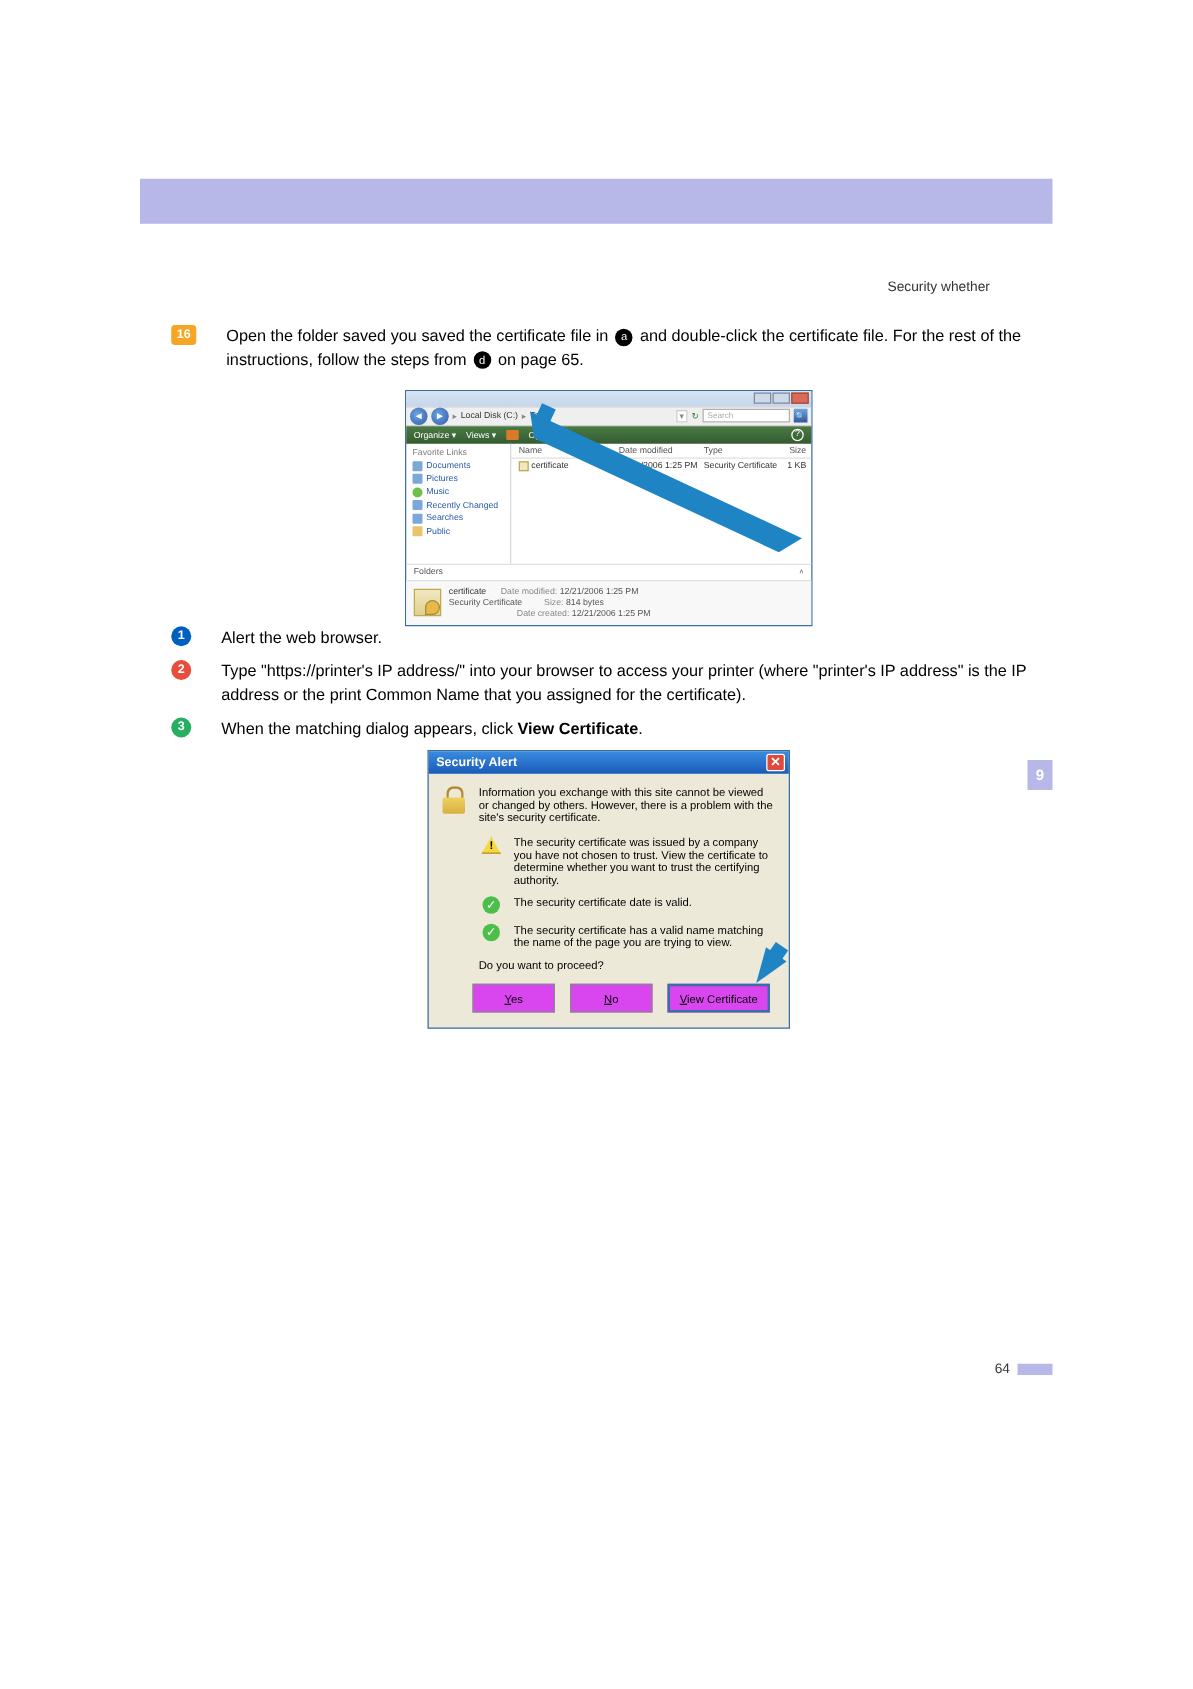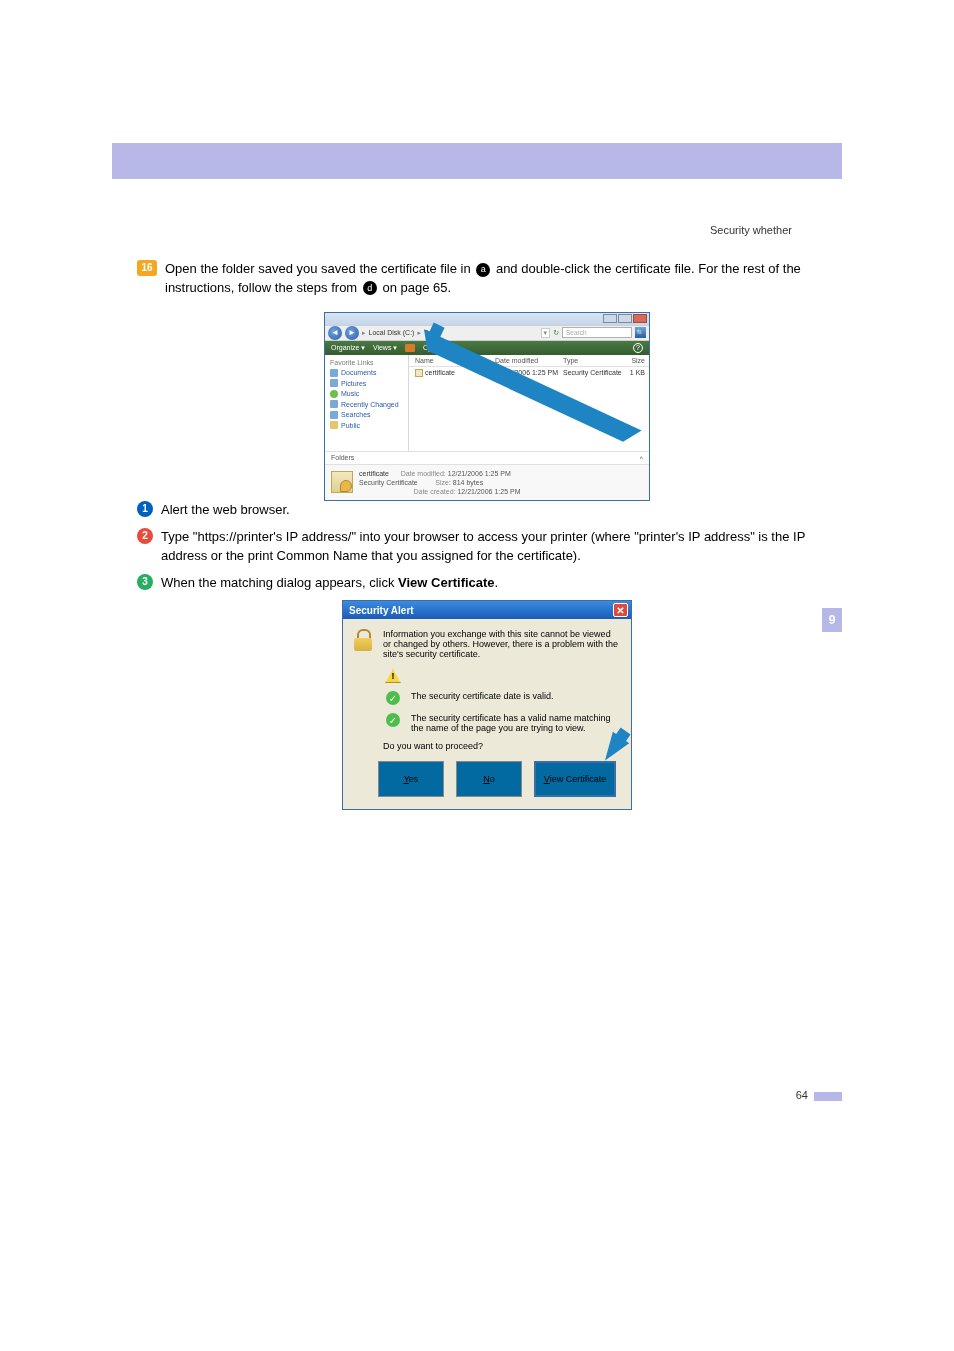--- a/index.html
+++ b/index.html
@@ -1,21 +1,21 @@
 <!DOCTYPE html>
 <html><head>
 <meta charset="utf-8">
 <style>
   * { box-sizing: border-box; margin: 0; padding: 0; }
   html, body { width: 954px; height: 1351px; background: #fff; font-family: Arial, Helvetica, sans-serif; color: #000; }
   .topbar { position: absolute; left: 112px; top: 143px; width: 730px; height: 36px; background: #b7b7e8; }
   .header-label { position: absolute; left: 710px; top: 224px; font-size: 11px; color: #333; }
   .body-wrap { position: absolute; left: 137px; top: 260px; width: 700px; }
   .step-row { display: flex; align-items: flex-start; margin-bottom: 8px; }
-  .bullet { flex: 0 0 20px; height: 16px; border-radius: 3px; display: flex; align-items: center; justify-content: center; font-size: 10px; font-weight: bold; color: #fff; margin-right: 8px; line-height: 16px; }
+  .bullet { flex: 0 0 20px; height: 16px; border-radius: 3px; display: flex; align-items: center; justify-content: center; font-size: 10px; font-weight: bold; color: #fff; margin-right: 24px; line-height: 16px; }
   .b-orange { background: #f5a623; }
   .b-blue { background: #0060c0; }
   .b-red { background: #e74c3c; }
   .b-green { background: #27ae60; }
   .bullet.round { border-radius: 50%; width: 16px; height: 16px; flex: 0 0 16px; }
   .inline-bullet { display: inline-flex; width: 14px; height: 14px; border-radius: 50%; background: #000; color: #fff; font-size: 9px; align-items: center; justify-content: center; vertical-align: middle; margin: 0 2px; font-family: Arial; }
   .step-text { font-size: 13px; line-height: 1.45; }
   .subhead { font-size: 13px; font-weight: bold; margin: 24px 0 14px 0; }
   .subhead sup { font-size: 9px; }
   .explorer { margin: 14px auto 0 auto; width: 326px; }
@@ -72,21 +72,21 @@
   .lock { width: 20px; height: 22px; position: relative; }
   .lock::before { content: ""; position: absolute; left: 4px; top: 0; width: 10px; height: 9px; border: 2px solid #b08a30; border-bottom: none; border-radius: 6px 6px 0 0; }
   .lock::after { content: ""; position: absolute; left: 1px; top: 9px; width: 18px; height: 13px; background: linear-gradient(#f0d060,#d8b040); border-radius: 2px; }
   .warn-s { width: 16px; height: 14px; background: #f5d742; border: 1px solid #b09020; clip-path: polygon(50% 0, 100% 100%, 0 100%); display: flex; align-items: center; justify-content: center; font-size: 9px; font-weight: bold; color: #000; margin: 0 auto;}
   .ok-s { width: 14px; height: 14px; border-radius: 50%; background: #4cbf4a; display: flex; align-items: center; justify-content: center; color: #fff; font-size: 10px; margin: 0 auto;}
   .sa-indent { margin-left: 30px; }
   .sa-sub { display: flex; gap: 8px; margin-bottom: 8px; font-size: 9px; }
   .sa-sub .sa-sicon { width: 20px; flex: 0 0 20px; }
   .sa-q { margin: 6px 0 10px 30px; font-size: 9px; }
   .sa-btns { display: flex; gap: 12px; justify-content: center; margin: 4px 0 2px 20px; position: relative; }
-  .sa-btn { width: 66px; height: 36px; border: 1px solid #888; background: #0369a1; font-size: 9px; display: flex; align-items: center; justify-content: center; font-family: Tahoma, Arial; }
+  .sa-btn { width: 66px; height: 23px; border: 1px solid #888; background: #d946ef; font-size: 9px; display: flex; align-items: center; justify-content: center; font-family: Tahoma, Arial; }
   .sa-btn u { text-decoration: underline; }
   .sa-btn.sel { border: 2px solid #3a6ea5; }
   .arrow2 { position: absolute; right: -6px; top: -22px; width: 0; height: 0; border-top: 10px solid transparent; border-bottom: 10px solid transparent; border-right: 28px solid #1e84c4; transform: rotate(-55deg); }
   .arrow2::before { content: ""; position: absolute; right: -36px; top: -6px; width: 14px; height: 12px; background: #1e84c4; }
   .sidetab { position: absolute; right: 112px; top: 608px; width: 20px; height: 24px; background: #b7b7e8; color: #fff; display: flex; align-items: center; justify-content: center; font-size: 12px; font-weight: bold; }
   .pagenum { position: absolute; left: 112px; bottom: 250px; width: 730px; text-align: right; font-size: 11px; font-weight: normal; color: #333; }
   .pagenum::after { content: ""; display: inline-block; width: 28px; height: 9px; background: #b7b7e8; margin-left: 6px; vertical-align: middle; }
   .ex-caret { color:#555; font-size:6px; }
 </style>
 </head>
@@ -228,20 +228,21 @@
         <div class="sa-icon">
             <div class="lock"></div>
           </div>
         <div>Information you exchange with this site cannot be viewed or changed by others. However, there is a problem with the site's security certificate.</div>
       </div>
       <div class="sa-indent">
         <div class="sa-sub">
           <div class="sa-sicon">
               <div class="warn-s">!</div>
             </div>
+          <div>The security certificate was issued by a company you have not chosen to trust. View the certificate to determine whether you want to trust the certifying authority.</div>
         </div>
         <div class="sa-sub">
           <div class="sa-sicon">
               <div class="ok-s">✓</div>
             </div>
           <div>The security certificate date is valid.</div>
         </div>
         <div class="sa-sub">
           <div class="sa-sicon">
               <div class="ok-s">✓</div>

